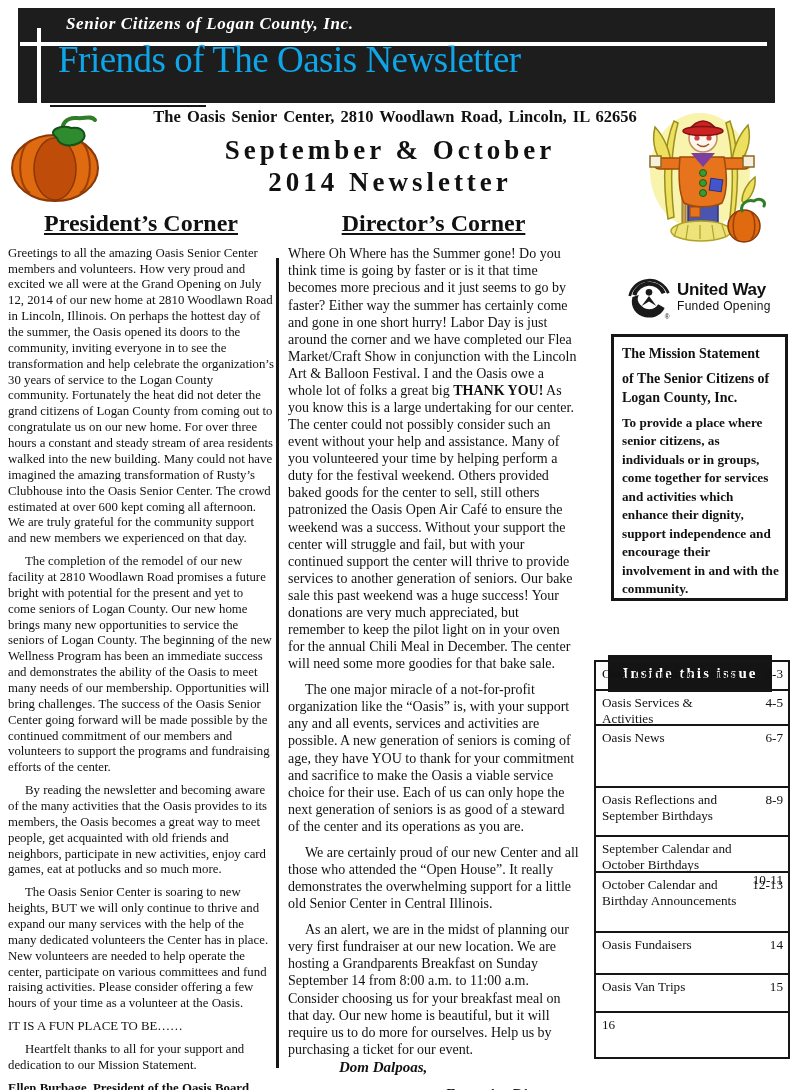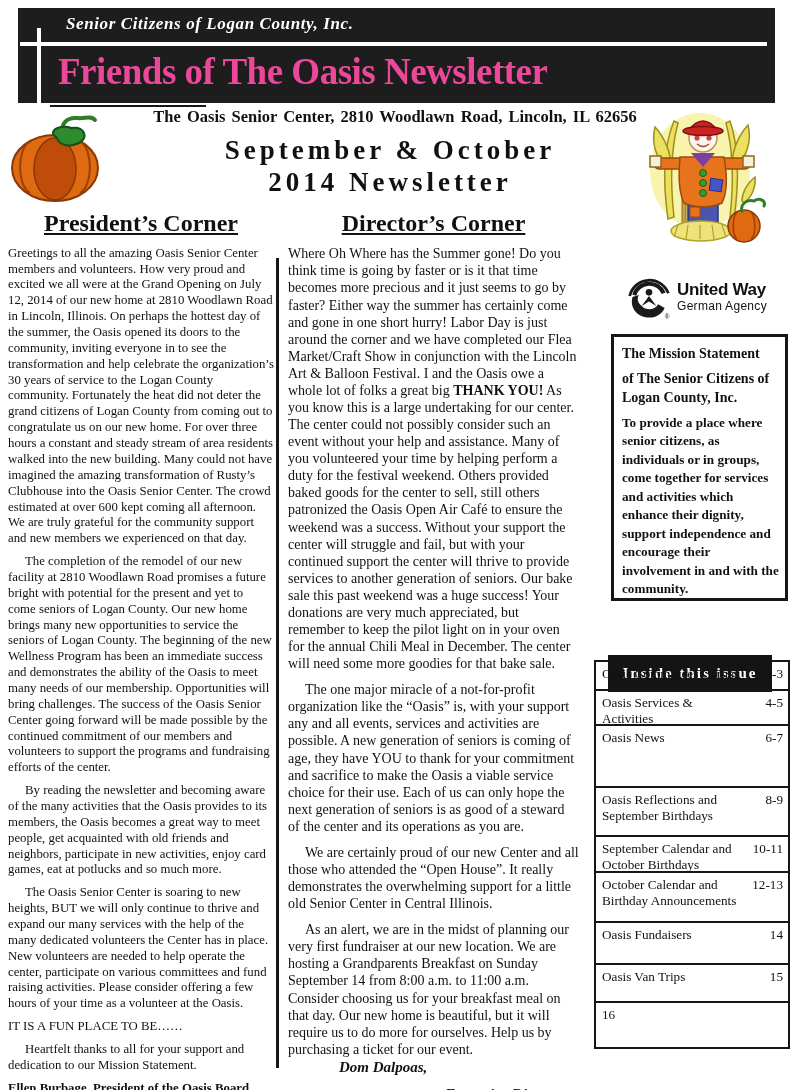--- a/index.html
+++ b/index.html
@@ -5,21 +5,21 @@
   html,body{margin:0;padding:0;background:#fff;}
   .page{position:relative;width:800px;height:1090px;background:#ffffff;overflow:hidden;
         font-family:"Liberation Serif",serif;color:#111;}
   .abs{position:absolute;}
 
   
   .masthead{left:18px;top:8px;width:757px;height:95px;background:#1d1d1d;}
   .org-name{position:absolute;left:48px;top:6px;color:#fff;font-style:italic;font-weight:bold;
             font-size:17px;letter-spacing:.6px;}
   .mast-hline{position:absolute;left:2px;top:34px;width:747px;height:4px;background:#fff;}
-  .mast-title{position:absolute;left:40px;top:42px;color:#ec4899;font-weight:bold;font-size:37px;
+  .mast-title{position:absolute;left:40px;top:30px;color:#0ea5e9;font-weight:normal;font-size:37px;
               letter-spacing:-.5px;white-space:nowrap;}
   .mast-vline{left:37px;top:28px;width:4px;height:78px;background:#fff;z-index:3;}
   .mast-underline{left:50px;top:105px;width:156px;height:2px;background:#161616;}
 
   .address{left:95px;top:107px;width:600px;text-align:center;font-weight:bold;font-size:16.5px;
            word-spacing:2px;white-space:nowrap;}
   .issue-title{left:170px;top:135px;width:440px;text-align:center;font-weight:bold;font-size:27px;
                letter-spacing:4px;line-height:1.18;}
 
   
@@ -54,22 +54,22 @@
               text-align:center;font-weight:bold;font-size:15px;letter-spacing:2px;line-height:37px;margin-top:45px;}
 
   .toc{left:594px;top:660px;width:196px;border:2px solid #161616;box-sizing:border-box;}
   .toc-row{display:flex;justify-content:space-between;border-bottom:2px solid #161616;
            box-sizing:border-box;padding:4px 5px 0 6px;font-size:13.2px;line-height:1.18;}
   .toc-row:last-child{border-bottom:none;}
   .toc-label{width:142px;}
   .toc-label .l2{margin-top:6px;}
   .toc-label .l2:empty{display:none;}
   .toc-pages{font-weight:normal;text-align:right;}
-  .r1{height:29px;}.r2{height:35px;}.r3{height:62px;}.r4{height:49px;}.r5{height:36px;}
-  .r6{height:50px;}.r7{height:42px;}.r8{height:38px;}.r9{height:44px;}
+  .r1{height:29px;}.r2{height:35px;}.r3{height:62px;}.r4{height:49px;}.r5{height:36px;flex-direction:column;}
+  .r6{height:60px;}.r7{height:42px;}.r8{height:38px;}.r9{height:44px;}
 </style>
 </head>
 <body>
 
 <div class="page">
 
   <div class="abs masthead">
     <div class="org-name">Senior Citizens of Logan County, Inc.</div>
     <div class="mast-hline"></div>
     <div class="mast-title">Friends of The Oasis Newsletter</div>
@@ -161,21 +161,21 @@
     <svg width="46" height="50" viewBox="0 0 50 52">
       <path d="M7,27 C4,38 11,47 21,49 C31,51 39,46 42,39 L35,35 C31,42 22,42 17,37 C12,32 12,29 14,25 Z" fill="#1a1a1a"></path>
       <path d="M9,25 A17,17 0 0 1 41,23" fill="none" stroke="#1a1a1a" stroke-width="4.5"></path>
       <path d="M4,26 A22,22 0 0 1 46,23" fill="none" stroke="#1a1a1a" stroke-width="3"></path>
       <circle cx="25" cy="22" r="3.6" fill="#1a1a1a"></circle>
       <path d="M25,26 L17,37 L25,32 L33,37 Z" fill="#1a1a1a"></path>
       <text x="42" y="51" font-size="7" fill="#1a1a1a">®</text>
     </svg>
     <div class="uw-text">
       <div class="uw-name">United Way</div>
-      <div class="uw-sub">German Agency</div>
+      <div class="uw-sub">Funded Opening</div>
     </div>
   </div>
 
   <div class="abs mission-box">
     <div class="mission-title">
       <div class="mt1">The Mission Statement</div>
       <div>of  The Senior Citizens of</div>
       <div>Logan County, Inc.</div>
     </div>
     <div class="mission-body">To provide a place where senior citizens, as individuals or in groups, come together for services and activities which enhance their dignity, support independence and encourage their involvement in and with the community.</div>

